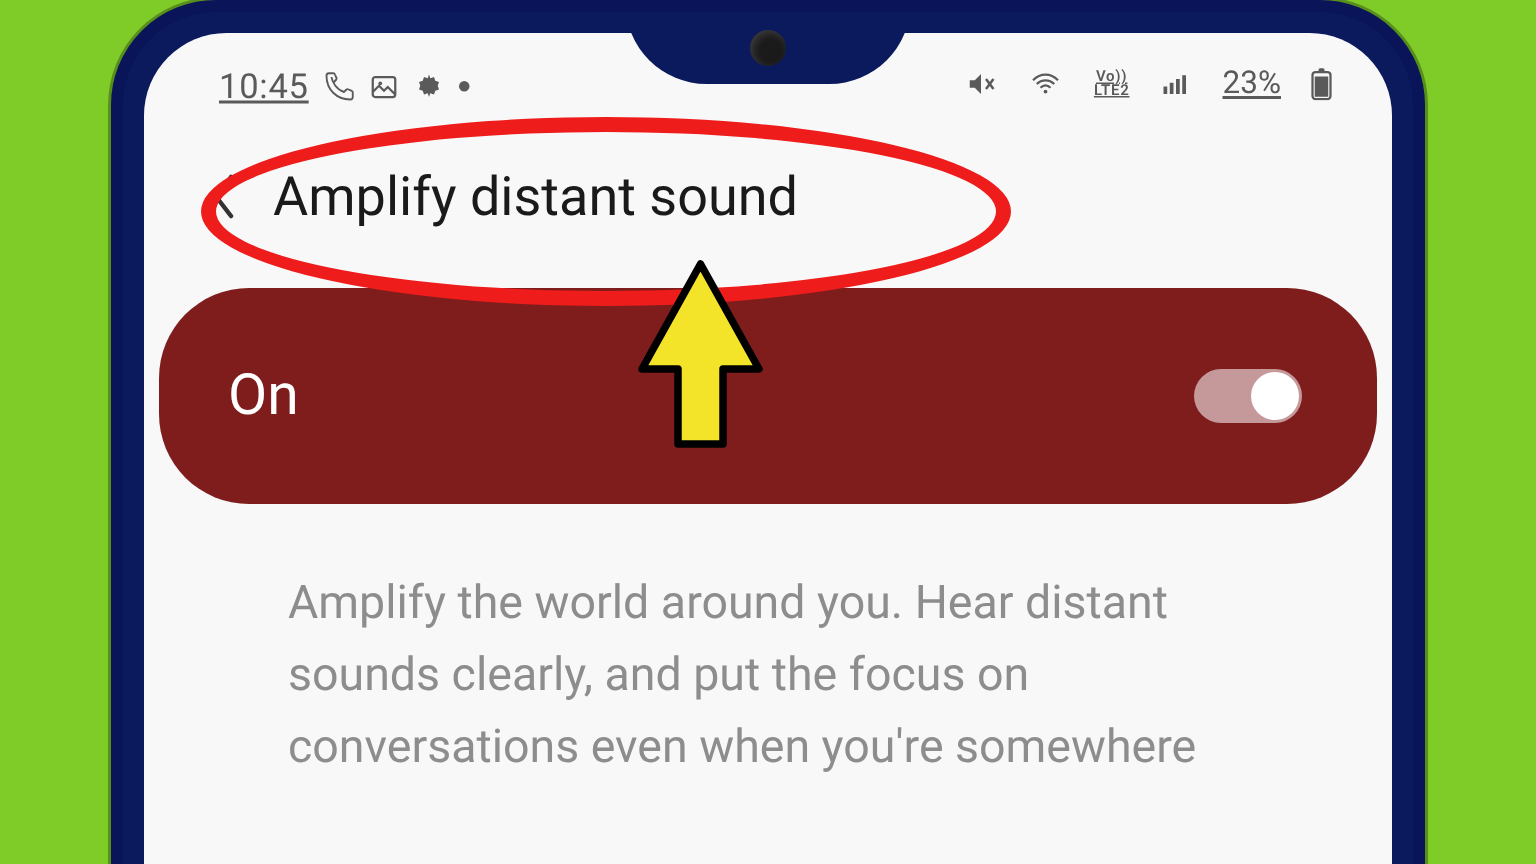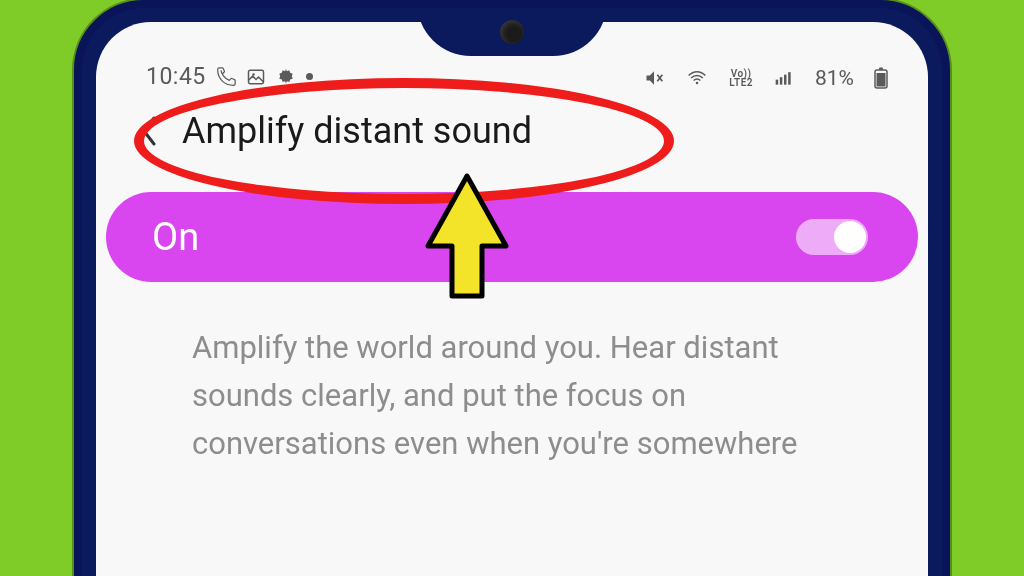--- a/index.html
+++ b/index.html
@@ -51,25 +51,26 @@
     transform: translateX(-50%);
     width: 24px;
     height: 24px;
     background: #1a1a1a;
     border-radius: 50%;
     box-shadow: inset 2px 2px 6px rgba(255,255,255,.15);
   }
   .status-bar {
     display: flex;
     justify-content: space-between;
-    align-items: flex-end;
+    align-items: flex-start;
     padding: 22px 40px 0 50px;
     height: 46px;
     font-size: 22px;
     color: #5a5a5a;
+    text-decoration: underline;
   }
   .status-left, .status-right {
     display: flex;
     align-items: center;
     gap: 10px;
   }
   .status-right { gap: 20px; }
   .sb-time { font-size: 23px; letter-spacing: .5px; }
   .sb-ico svg { display: block; }
   .sb-dot { width: 7px; height: 7px; background: #5a5a5a; border-radius: 50%; }
@@ -101,23 +102,23 @@
     top: -12px;
     width: 520px;
     height: 106px;
     border: 10px solid #ef1c1c;
     border-radius: 50%;
     pointer-events: none;
     z-index: 5;
   }
   .toggle-bar {
     margin: 12px 10px 0 10px;
-    background: #d946ef;
+    background: #7f1d1d;
     border-radius: 60px;
-    height: 90px;
+    height: 144px;
     display: flex;
     align-items: center;
     justify-content: space-between;
     padding: 0 50px 0 46px;
   }
   .toggle-label {
     color: #fff;
     font-size: 38px;
     font-weight: 400;
   }
@@ -204,21 +205,21 @@
           <span class="sb-text-small">LTE2</span>
         </span>
         <span class="sb-ico">
           <svg width="22" height="20" viewBox="0 0 24 24">
               <rect x="2" y="14" width="3" height="6" fill="#5a5a5a"></rect>
               <rect x="7" y="11" width="3" height="9" fill="#5a5a5a"></rect>
               <rect x="12" y="8" width="3" height="12" fill="#5a5a5a"></rect>
               <rect x="17" y="5" width="3" height="15" fill="#5a5a5a"></rect>
             </svg>
         </span>
-        <span style="font-size:21px;">81%</span>
+        <span style="font-size:21px;">23%</span>
         <span class="sb-ico">
           <svg width="14" height="22" viewBox="0 0 14 22">
               <rect x="1" y="3" width="12" height="18" rx="2" fill="none" stroke="#5a5a5a" stroke-width="1.5"></rect>
               <rect x="2.5" y="6" width="9" height="13.5" fill="#5a5a5a"></rect>
               <rect x="5" y="0.5" width="4" height="2.5" rx="1" fill="#5a5a5a"></rect>
             </svg>
         </span>
       </div>
     </div>
 

